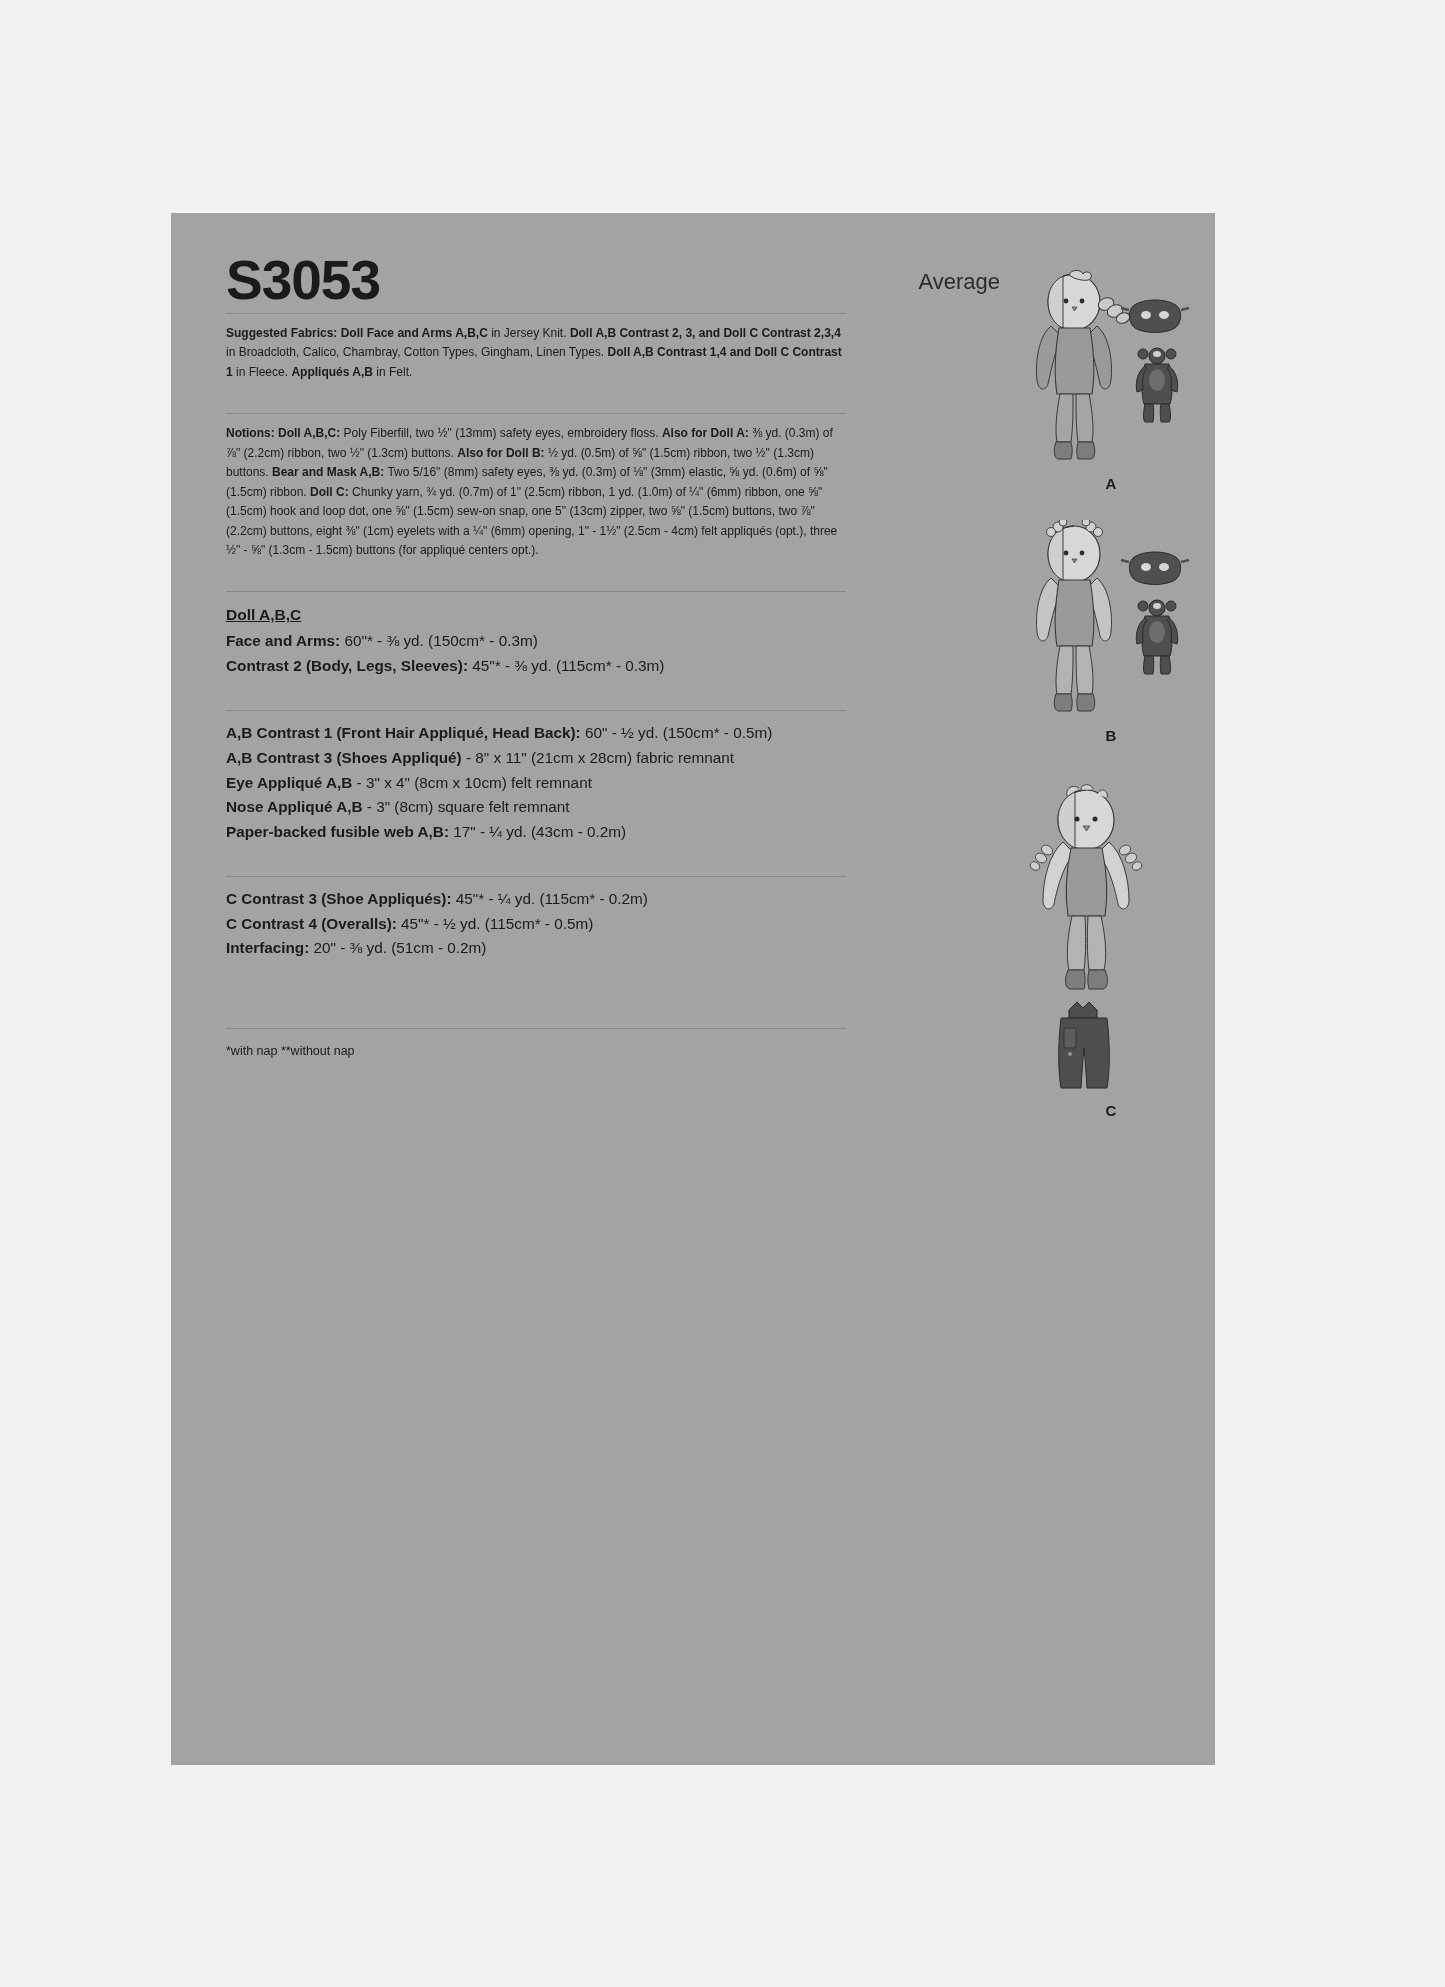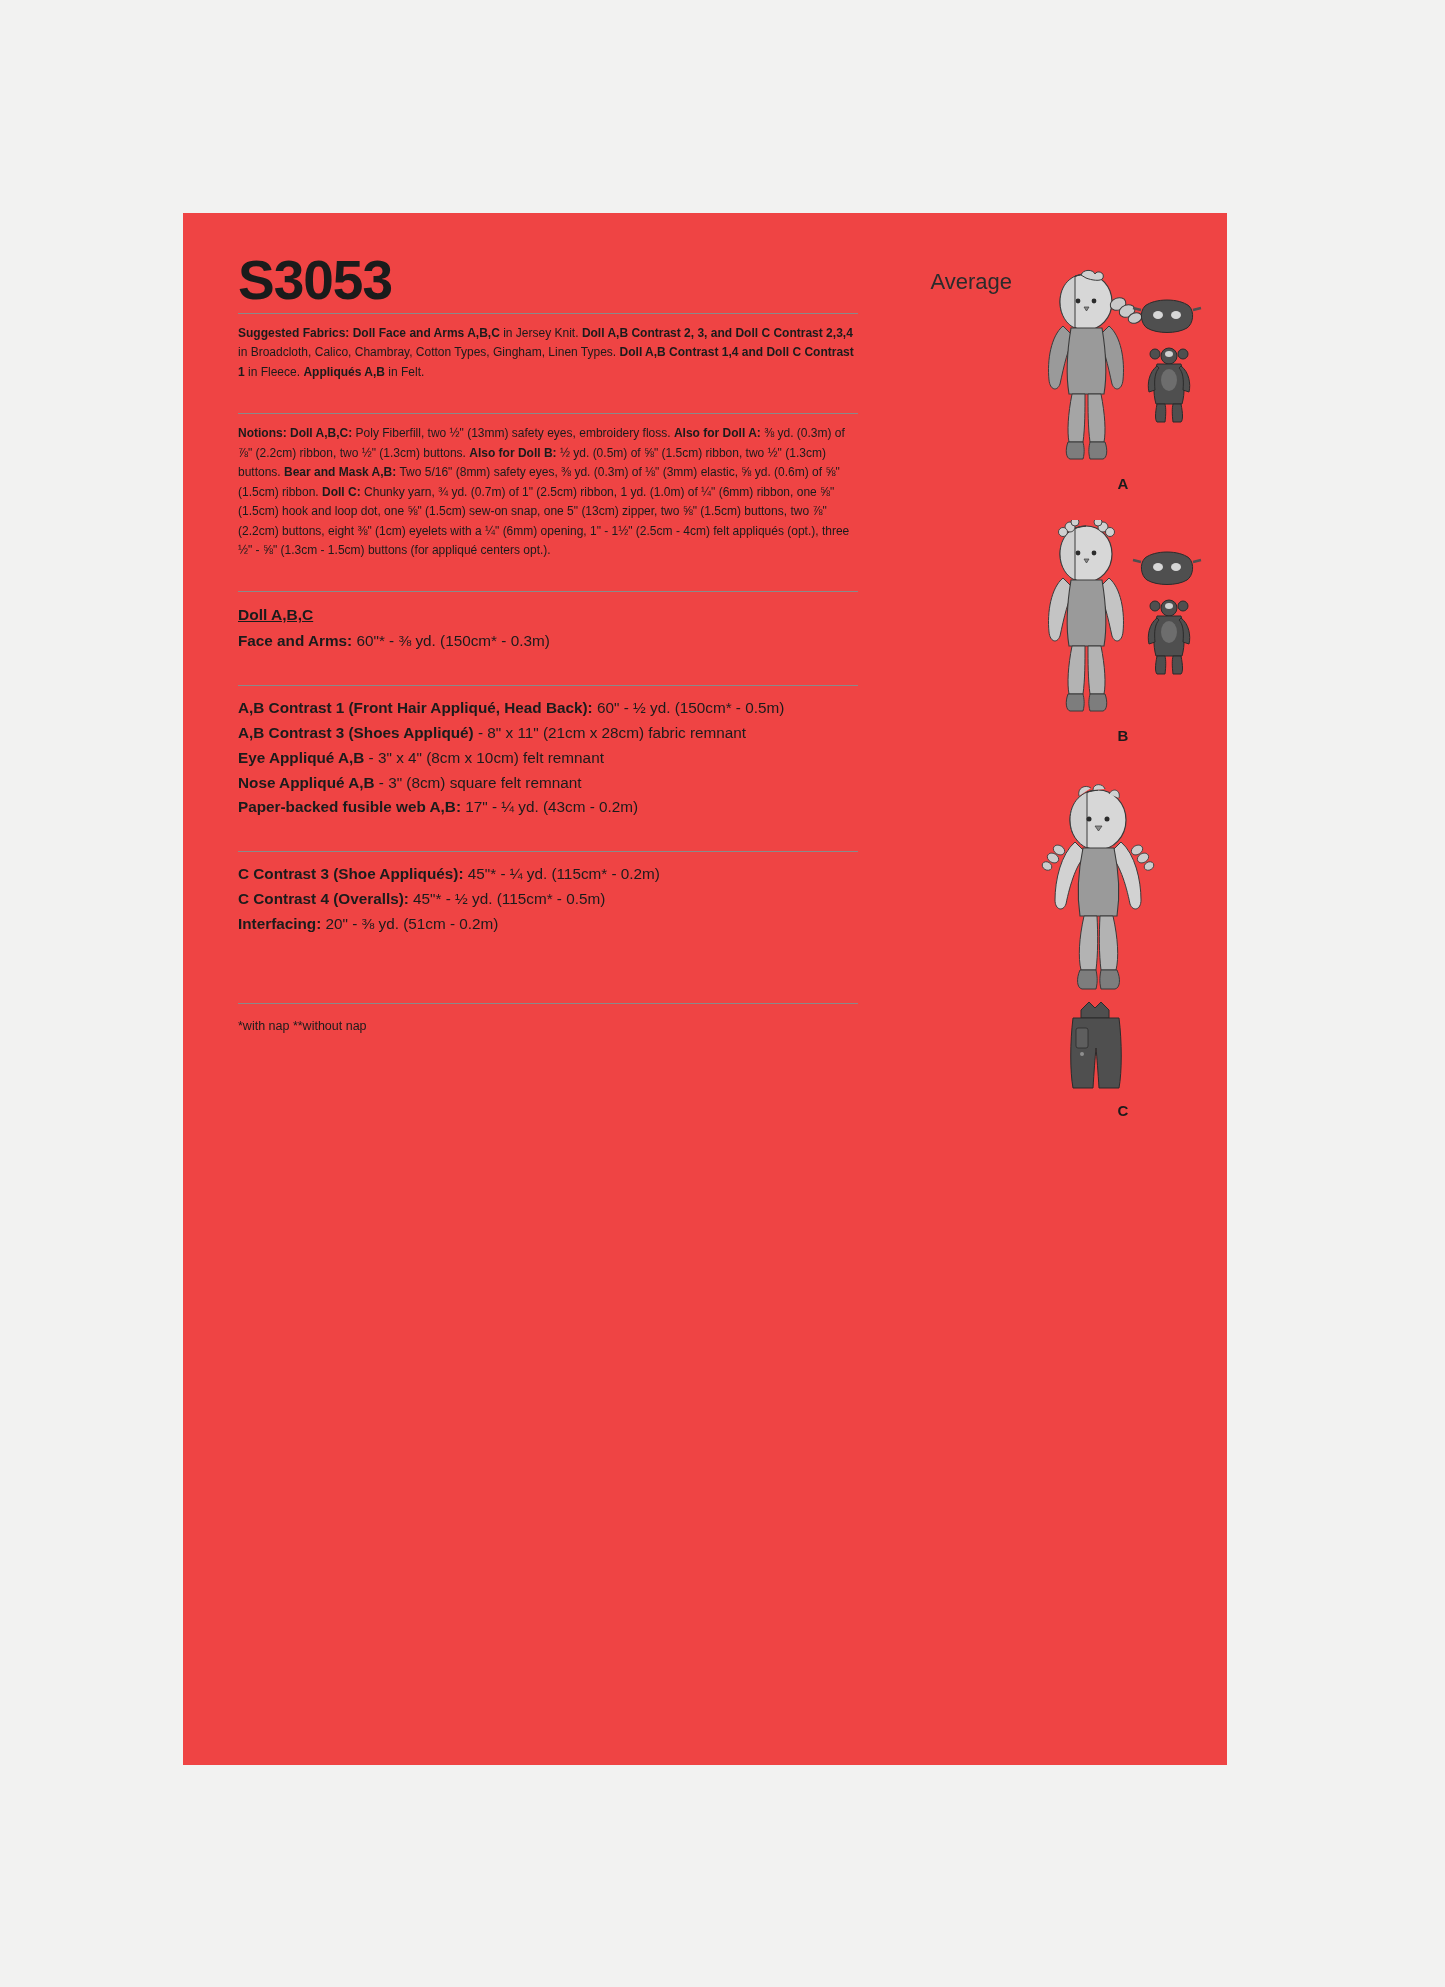--- a/index.html
+++ b/index.html
@@ -9,25 +9,25 @@
   }
   body {
     width: 1445px;
     height: 1987px;
     font-family: "Liberation Sans", sans-serif;
     position: relative;
     overflow: hidden;
   }
   #page {
     position: absolute;
-    left: 183px;
+    left: 171px;
     top: 213px;
     width: 1044px;
     height: 1552px;
-    background: #ef4444;
+    background: #a3a3a3;
   }
   .content {
     position: absolute;
     left: 55px;
     top: 40px;
     width: 930px;
   }
   
   .pattern-no {
     font-size: 55px;
@@ -142,20 +142,23 @@
     </div>
 
     <div class="spacer-26"></div>
     <hr class="rule">
     <div class="spacer-10"></div>
 
     <div class="block">
       <div class="sec-head">Doll A,B,C</div>
       <div class="line">
         <b>Face and Arms:</b><span> 60"* - ⅜ yd. (150cm* - 0.3m)</span>
+      </div>
+      <div class="line">
+        <b>Contrast 2 (Body, Legs, Sleeves):</b><span> 45"* - ⅜ yd. (115cm* - 0.3m)</span>
       </div>
     </div>
 
     <div class="spacer-26"></div>
     <hr class="rule">
     <div class="spacer-10"></div>
 
     <div class="block">
       <div class="line">
         <b>A,B Contrast 1 (Front Hair Appliqué, Head Back):</b><span> 60" - ½ yd. (150cm* - 0.5m)</span>

